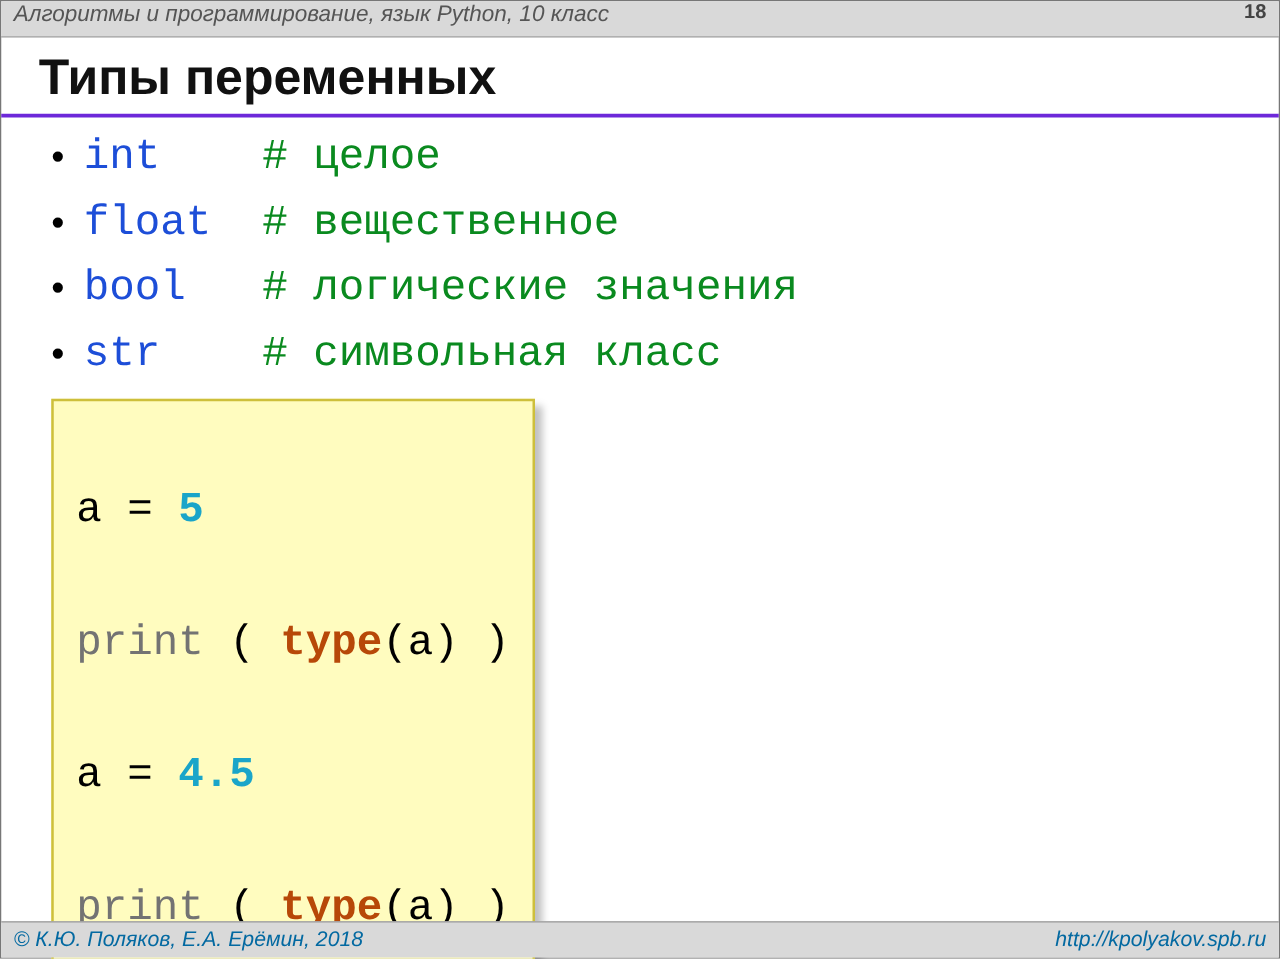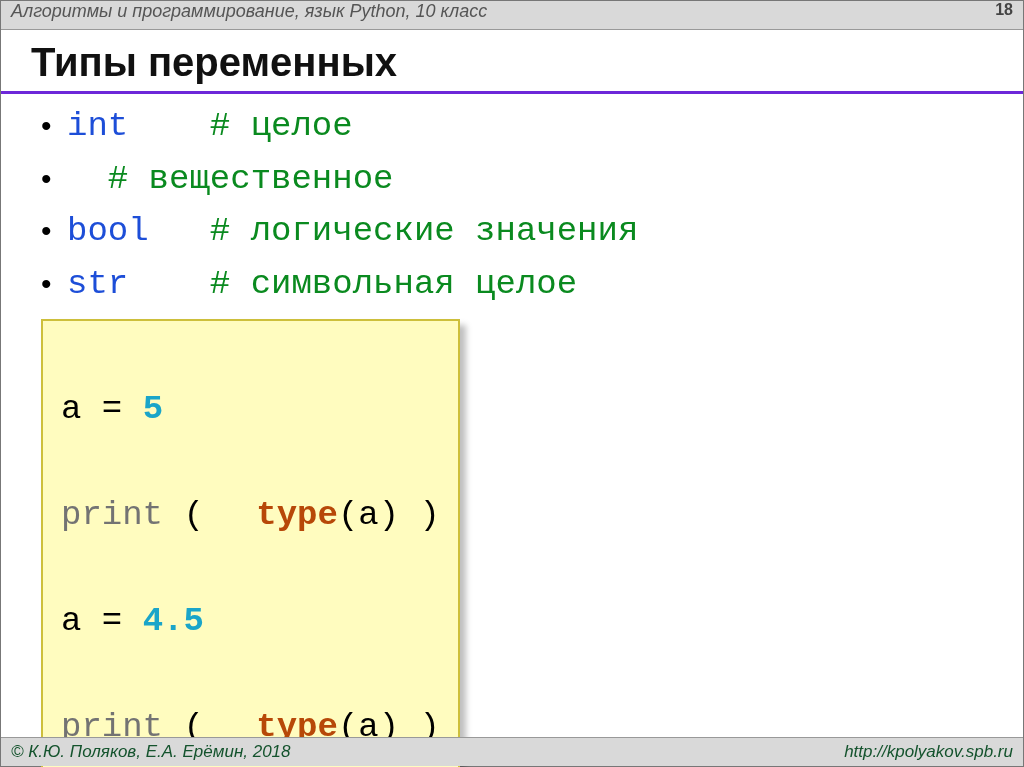--- a/index.html
+++ b/index.html
@@ -74,42 +74,42 @@
     border: 2px solid #cdbf3b;
     box-shadow: 6px 6px 6px rgba(0,0,0,0.25);
     font-family: "Courier New", monospace;
     font-size: 34px;
     line-height: 1.55;
     padding: 10px 18px 12px 18px;
     white-space: pre;
     color: #000;
   }
   .codebox .pr { color: #737373; text-align: center; }
-  .codebox .ty { color: #b74808; font-weight: bold; margin-left: 32px; }
+  .codebox .ty { color: #b74808; font-weight: bold; }
   .codebox .vl { color: #1aa5c9; font-weight: bold; }
   .outcol {
     font-family: "Courier New", monospace;
     font-size: 34px;
     line-height: 1.55;
     padding: 10px 0 0 18px;
     white-space: pre;
     color: #000;
   }
   .outcol div, .codebox div { height: 53px; }
   .footer {
     position: absolute;
     left: 0; right: 0; bottom: 0;
     height: 28px;
     background: #d9d9d9;
     border-top: 1px solid #999;
     display: flex;
     align-items: center;
     padding: 0 10px;
     font-style: italic;
-    color: #14532d;
+    color: #0369a1;
     font-size: 17px;
     text-align: right;
   }
   .footer .spacer { flex: 1; }
 </style>
 </head>
 <body>
 
 <div class="slide">
 
@@ -120,27 +120,27 @@
   </div>
 
   <div class="title">Типы переменных</div>
 
   <div class="content">
 
     <div class="type-line">
       <span class="bullet">•</span><span class="kw">int</span><span>    </span><span class="cm"># целое</span>
     </div>
     <div class="type-line">
-      <span class="bullet">•</span><span>  </span><span class="cm"># вещественное</span>
+      <span class="bullet">•</span><span class="kw">float</span><span>  </span><span class="cm"># вещественное</span>
     </div>
     <div class="type-line">
       <span class="bullet">•</span><span class="kw">bool</span><span>   </span><span class="cm"># логические значения</span>
     </div>
     <div class="type-line">
-      <span class="bullet">•</span><span class="kw">str</span><span>    </span><span class="cm"># символьная целое</span>
+      <span class="bullet">•</span><span class="kw">str</span><span>    </span><span class="cm"># символьная класс</span>
     </div>
 
     <div class="code-row">
       <div class="codebox">
 <div><span>a</span><span> = </span><span class="vl">5</span></div>
 <div><span class="pr">print</span><span> ( </span><span class="ty">type</span><span>(a)</span><span> )</span></div>
 <div><span>a</span><span> = </span><span class="vl">4.5</span></div>
 <div><span class="pr">print</span><span> ( </span><span class="ty">type</span><span>(a)</span><span> )</span></div>
 
 

